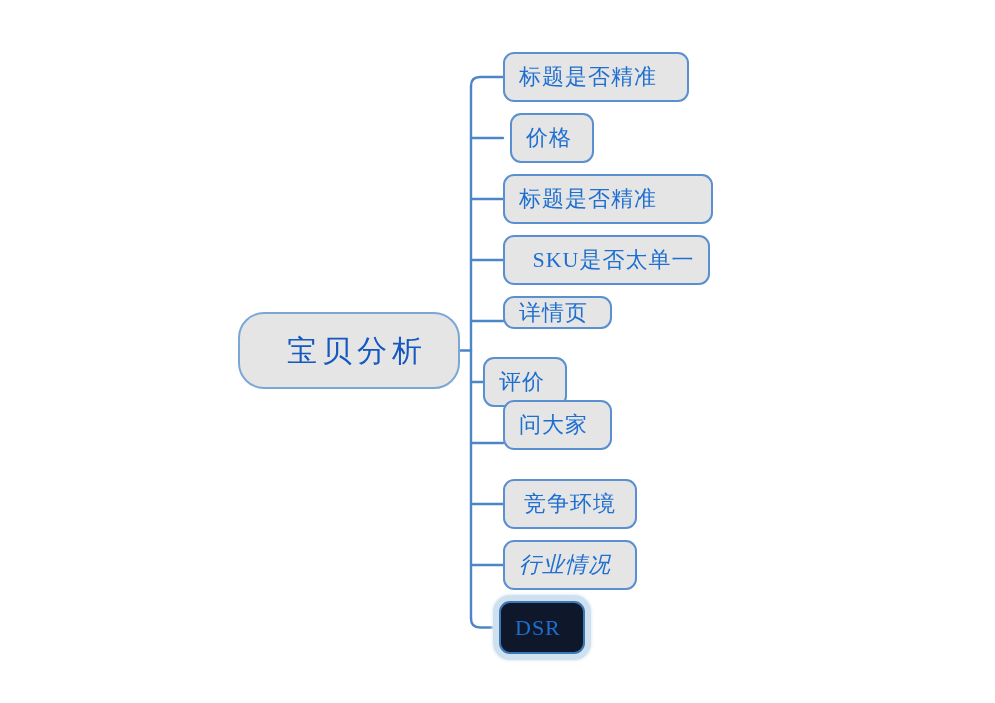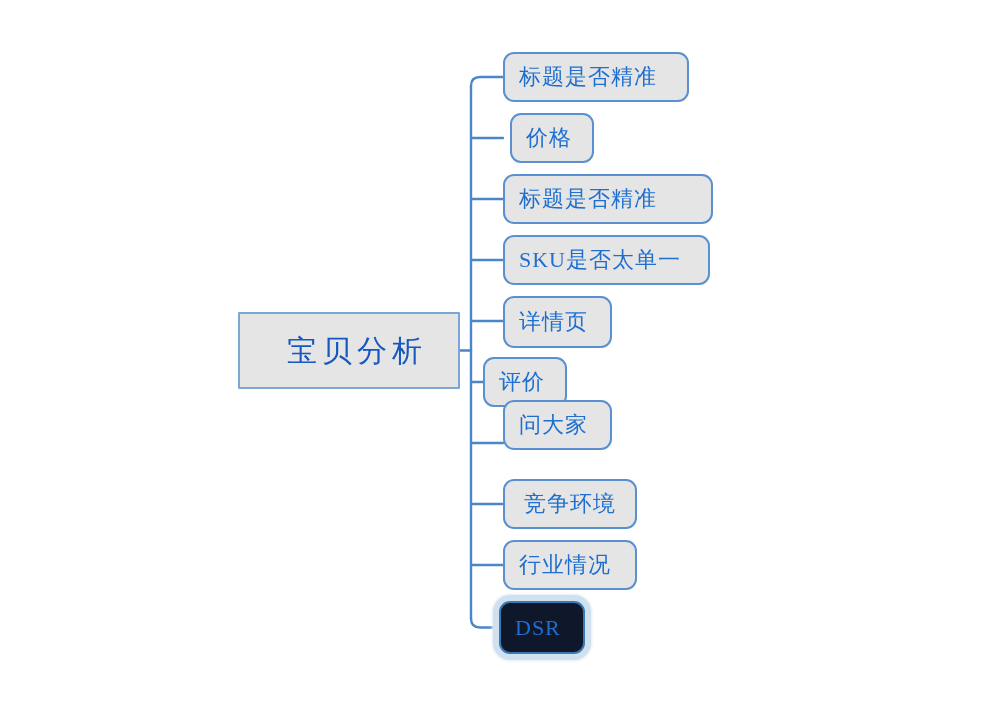--- a/index.html
+++ b/index.html
@@ -37,21 +37,21 @@
     color: #1f6fd0;
     display: flex;
     align-items: center;
     padding-left: 14px;
     letter-spacing: 1px;
     white-space: nowrap;
   }
   .node-root {
     border-color: #7ba7d7;
     border-width: 2px;
-    border-radius: 1px;
+    border-radius: 26px;
     font-size: 30px;
     letter-spacing: 5px;
     padding-left: 16px;
     justify-content: center;
     color: #1558c0;
   }
   .node-child {
     font-size: 22px;
     height: 50px;
   }
@@ -94,36 +94,36 @@
       </div>
       <div class="node node-child" style="left: 503px; top: 52px; width: 186px; height: 50px;">
         <span class="node-label">标题是否精准</span>
       </div>
       <div class="node node-child" style="left: 503px; top: 113px; width: 84px; height: 50px; margin-left: 7px;">
         <span class="node-label">价格</span>
       </div>
       <div class="node node-child" style="left: 503px; top: 174px; width: 210px; height: 50px;">
         <span class="node-label">标题是否精准</span>
       </div>
-      <div class="node node-child" style="left: 503px; top: 235px; width: 207px; height: 50px;">
+      <div class="node node-child" style="left: 503px; top: 235px; width: 207px; height: 50px; justify-content: center;">
         <span class="node-label">SKU是否太单一</span>
       </div>
-      <div class="node node-child" style="left: 503px; top: 296px; width: 109px; height: 52px; font-family: Liberation Serif, serif;">
+      <div class="node node-child" style="left: 503px; top: 296px; width: 109px; height: 33px; font-family: Liberation Serif, serif;">
         <span class="node-label">详情页</span>
       </div>
       <div class="node node-child" style="left: 483px; top: 357px; width: 84px; height: 50px;">
         <span class="node-label">评价</span>
       </div>
       <div class="node node-child" style="left: 503px; top: 400px; width: 109px; height: 50px;">
         <span class="node-label">问大家</span>
       </div>
       <div class="node node-child" style="left: 503px; top: 479px; width: 134px; height: 50px; padding-left: 19px;">
         <span class="node-label">竞争环境</span>
       </div>
-      <div class="node node-child" style="left: 503px; top: 540px; width: 134px; height: 50px;">
+      <div class="node node-child" style="left: 503px; top: 540px; width: 134px; height: 50px; font-style: italic;">
         <span class="node-label">行业情况</span>
       </div>
       <div class="node node-child node-selected" style="left: 499px; top: 601px; width: 86px; height: 53px;">
         <span class="node-label">DSR</span>
       </div>
     </div>
 
 </div>
 
 </body></html>

